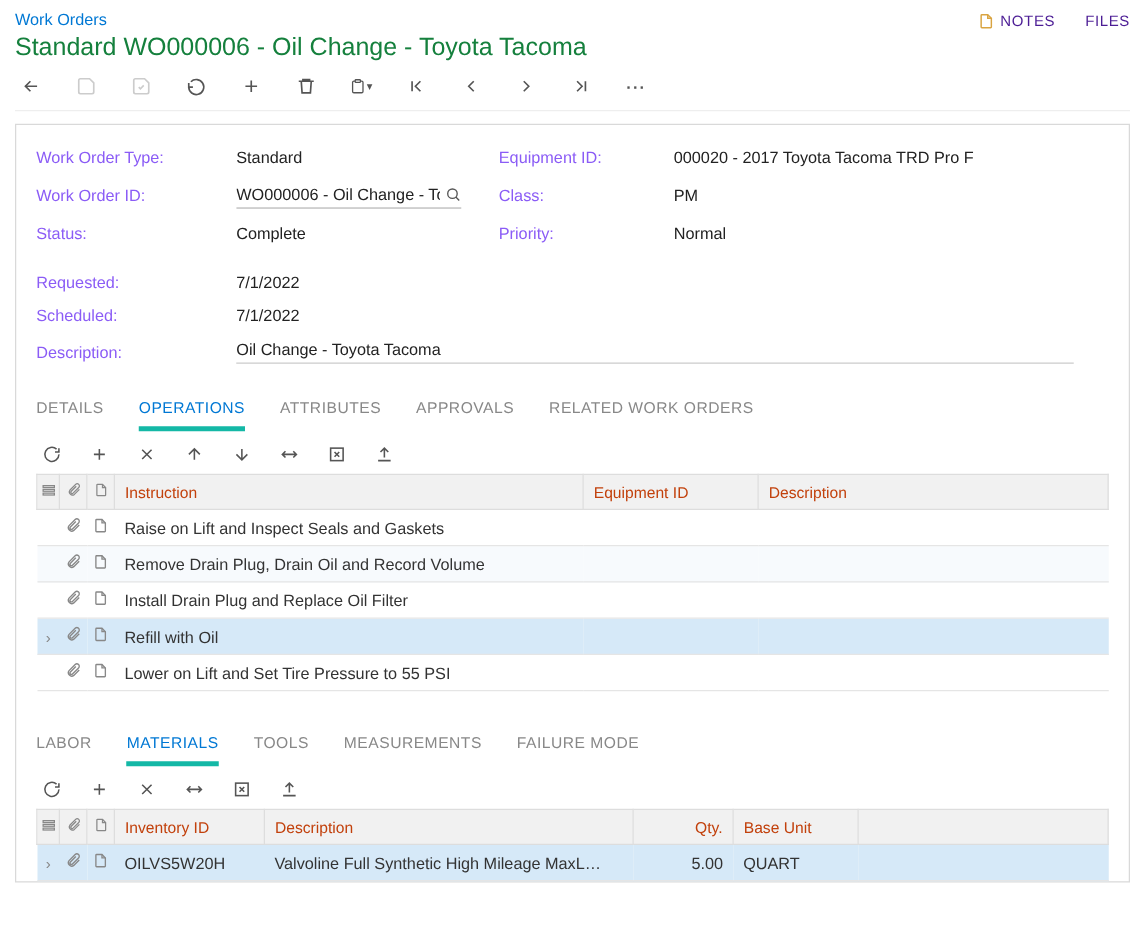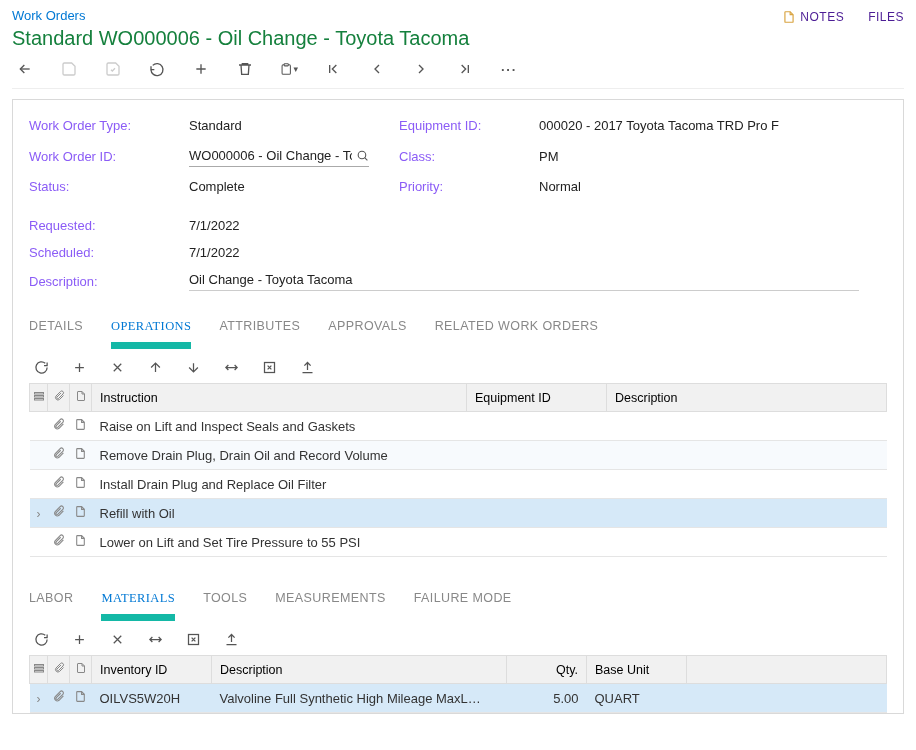--- a/index.html
+++ b/index.html
@@ -26,26 +26,26 @@
   .form-grid { display: grid; grid-template-columns: 160px 210px 140px 320px; row-gap: 12px; align-items: center;}
   .form-label { color: #8b5cf6; font-size: 13px;}
   .form-value { color: #222; font-size: 13px; white-space: nowrap; overflow: hidden; text-overflow: ellipsis;}
   .form-sep { height: 24px; }
   .input-lookup { display: flex; align-items: center; gap: 4px; border-bottom: 1px solid #aaa; padding: 3px 0; width: 180px;}
   .input-lookup span { flex: 1; overflow: hidden; white-space: nowrap;}
   .input-lookup svg { width: 13px; height: 13px; flex-shrink: 0; color: #555;}
   .underline { border-bottom: 1px solid #ccc; padding-bottom: 3px; display: inline-block; min-width: 300px;}
   .tabs { display: flex; gap: 28px; margin-top: 20px; border-bottom: none; font-size: 12.5px; letter-spacing: 0.4px;}
   .tab { color: #888; padding: 8px 0; cursor: pointer;}
-  .tab.active { color: #0078d4; border-bottom: 7px solid #14b8a6; font-family: Liberation Serif, serif;}
+  .tab.active { color: #0078d4; border-bottom: 4px solid #14b8a6;}
   .grid-toolbar { display: flex; align-items: center; gap: 22px; padding: 10px 4px 8px 4px;}
   .grid-toolbar .ti { width: 16px; height: 16px; display: flex; align-items: center; justify-content: center; cursor: pointer; color: #555;}
   .grid-toolbar svg { width: 15px; height: 15px; }
   table.grid { width: 100%; border-collapse: collapse; table-layout: fixed;}
-  table.grid th { background: #f1f1f1; border: 1px solid #ddd; padding: 6px 8px; text-align: left; font-weight: normal; color: #000000; font-size: 12.5px;}
+  table.grid th { background: #f1f1f1; border: 1px solid #ddd; padding: 6px 8px; text-align: left; font-weight: normal; color: #c2410c; font-size: 12.5px;}
   table.grid td { border-bottom: 1px solid #e5e5e5; padding: 6px 8px; font-size: 13px; color: #333;}
   table.grid tr.row-highlight td { background: #d6e9f8; }
   table.grid tr.row-alt td { background: #f7fafd; }
   table.grid td.center, table.grid th.center { text-align: center; padding: 6px 2px;}
   table.grid td.right, table.grid th.right { text-align: right;}
   .row-expander { color: #888; cursor: pointer; font-size: 12px;}
   .row-icon svg { width: 13px; height: 13px; color: #888;}
   .lower-section { margin-top: 26px;}
   .ellipsis { color: #555; font-weight: bold; letter-spacing: 1px;}
   .col-exp { width: 18px; }

